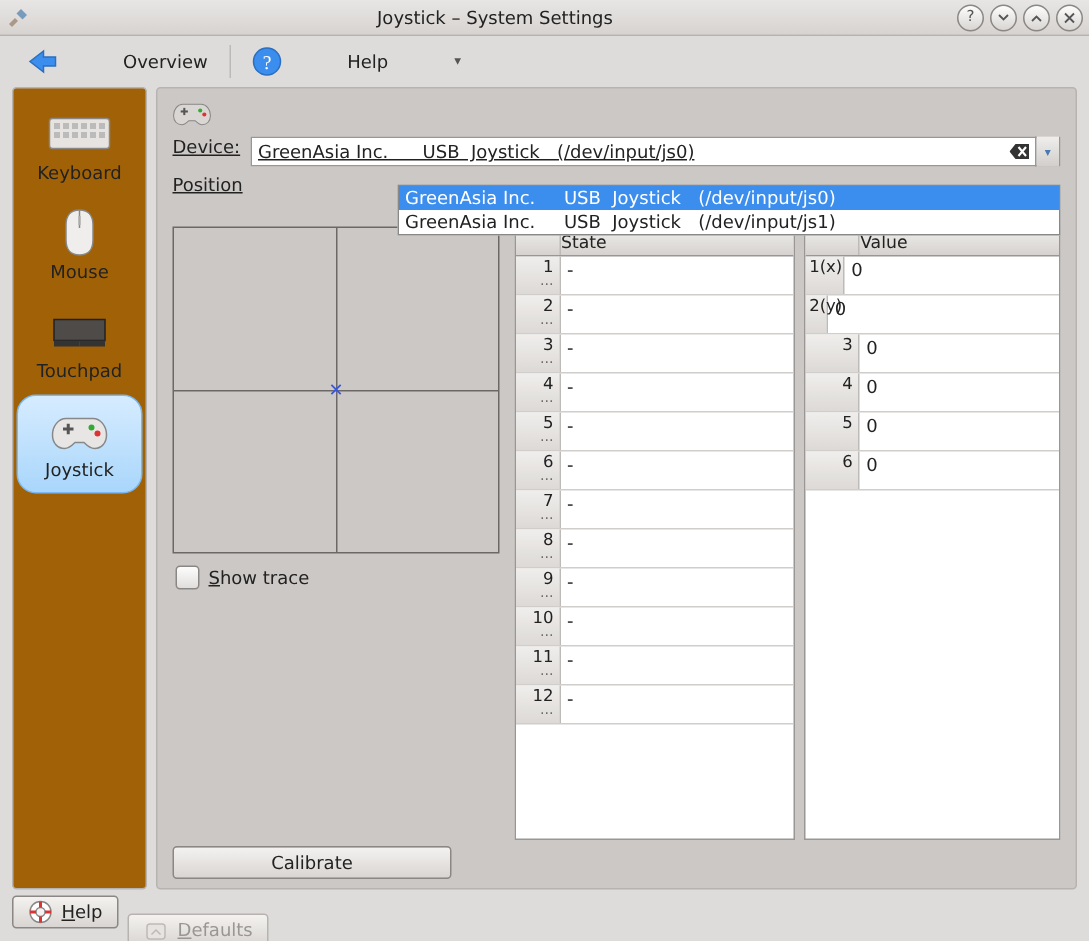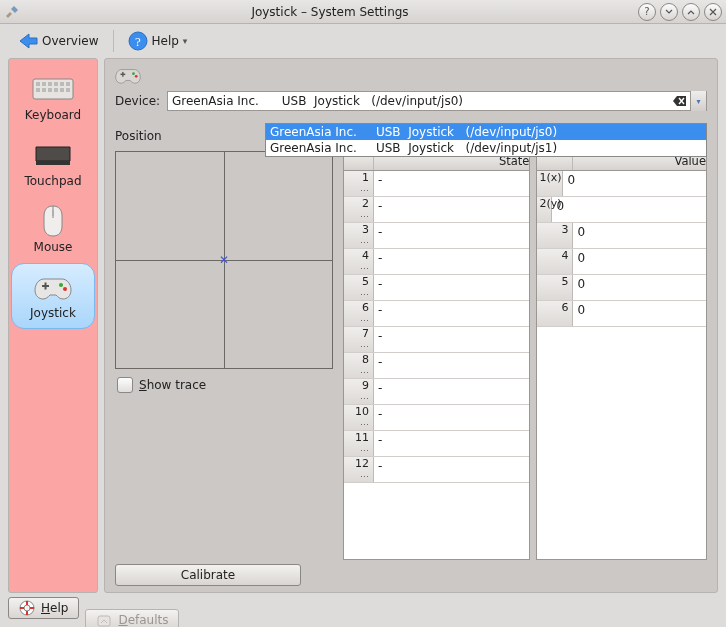--- a/index.html
+++ b/index.html
@@ -46,20 +46,21 @@
       display: flex;
       align-items: center;
       padding: 2px 8px;
       background: #dedcdb;
     }
     .toolbar .overview-btn, .toolbar .help-btn {
       display: inline-flex;
       align-items: center;
       padding: 2px 8px;
       border-radius: 3px;
+      gap: 40px;
     }
     .toolbar .overview-btn .arrow {
       width: 24px; height: 20px;
       display: inline-flex; align-items: center; justify-content: center;
       margin-right: 2px;
     }
     .toolbar .sep {
       width: 1px; height: 22px;
       background: #bcb9b6;
       margin: 0 6px;
@@ -74,21 +75,21 @@
     }
     
     .main-frame {
       position: absolute;
       left: 8px; right: 8px; top: 58px; bottom: 34px;
     }
     .sidebar {
       position: absolute;
       left: 0; top: 0; bottom: 0;
       width: 90px;
-      background: #fca5a5;
+      background: #a16207;
       border: 1px solid #b6b3b0;
       border-radius: 3px;
       padding-top: 6px;
     }
     .sidebar .item {
       text-align: center;
       padding: 6px 2px 8px 2px;
       border: 1px solid transparent;
     }
     .sidebar .item.active {
@@ -117,22 +118,22 @@
     .heading-row .title {
       font-weight: bold;
       font-size: 13px;
       flex: 1;
     }
     .combo-wrap {
       padding: 2px 10px 0 10px;
     }
     .row {
       display: flex;
-      align-items: center;
-      margin-bottom: 18px;
+      margin-bottom: 5px;
+      text-decoration: underline;
     }
     .row .lbl {
       width: 52px;
     }
     .combo {
       position: relative;
       flex: 1;
       height: 20px;
       background: #fff;
       border: 1px solid #9a9693;
@@ -228,21 +229,21 @@
       overflow: hidden;
       min-width: 0;
     }
     .thead {
       display: flex;
       background: linear-gradient(#f0eeec,#d5d2cf);
       border-bottom: 1px solid #9a9693;
       font-size: 11.5px;
     }
     .thead .cnum { width: 30px; border-right: 1px solid #bdbab7; }
-    .thead .clabel { flex: 1; text-align: right; padding: 2px 0; }
+    .thead .clabel { flex: 1; text-align: left; padding: 2px 0; }
     .tbody { flex: 1; overflow-y: hidden; }
     .trow {
       display: flex;
       border-bottom: 1px solid #d0cdca;
       height: 26px;
     }
     .trow .cnum {
       width: 30px;
       border-right: 1px solid #bdbab7;
       background: linear-gradient(#f0eeec,#dcd9d6);
@@ -349,37 +350,37 @@
               <rect x="22" y="10" width="4" height="4"></rect>
               <rect x="28" y="10" width="4" height="4"></rect>
               <rect x="34" y="10" width="4" height="4"></rect>
             </g>
           </svg>
       </div>
       <div>Keyboard</div>
     </div>
     <div class="item">
       <div class="icon-slot">
+        <svg width="24" height="34" viewBox="0 0 24 34">
+            <path d="M12 2C6 2 3 6 3 12v10c0 6 3 10 9 10s9-4 9-10V12c0-6-3-10-9-10z" fill="#f0eeec" stroke="#888"></path>
+            <line x1="12" y1="2" x2="12" y2="14" stroke="#888"></line>
+            <rect x="11.3" y="6" width="1.4" height="6" fill="#aaa"></rect>
+          </svg>
+      </div>
+      <div>Mouse</div>
+    </div>
+    <div class="item">
+      <div class="icon-slot">
         <svg width="38" height="24" viewBox="0 0 38 24">
             <path d="M2 4l34 0 0 14-34 0z" fill="#4e4b49" stroke="#222"></path>
             <rect x="2" y="18" width="17" height="4" fill="#333"></rect>
             <rect x="19" y="18" width="17" height="4" fill="#333"></rect>
           </svg>
       </div>
       <div>Touchpad</div>
-    </div>
-    <div class="item">
-      <div class="icon-slot">
-        <svg width="24" height="34" viewBox="0 0 24 34">
-            <path d="M12 2C6 2 3 6 3 12v10c0 6 3 10 9 10s9-4 9-10V12c0-6-3-10-9-10z" fill="#f0eeec" stroke="#888"></path>
-            <line x1="12" y1="2" x2="12" y2="14" stroke="#888"></line>
-            <rect x="11.3" y="6" width="1.4" height="6" fill="#aaa"></rect>
-          </svg>
-      </div>
-      <div>Mouse</div>
     </div>
     <div class="item active">
       <div class="icon-slot">
         <svg width="38" height="28" viewBox="0 0 38 28">
             <path d="M10 6h18c5 0 9 5 9 11s-4 9-8 9c-3 0-5-2-7-4h-6c-2 2-4 4-7 4-4 0-8-3-8-9S5 6 10 6z" fill="#e8e6e4" stroke="#888"></path>
             <circle cx="27" cy="12" r="2" fill="#3a3"></circle>
             <circle cx="31" cy="16" r="2" fill="#d33"></circle>
             <rect x="8" y="12" width="7" height="2" fill="#555"></rect>
             <rect x="10.5" y="9.5" width="2" height="7" fill="#555"></rect>
           </svg>

